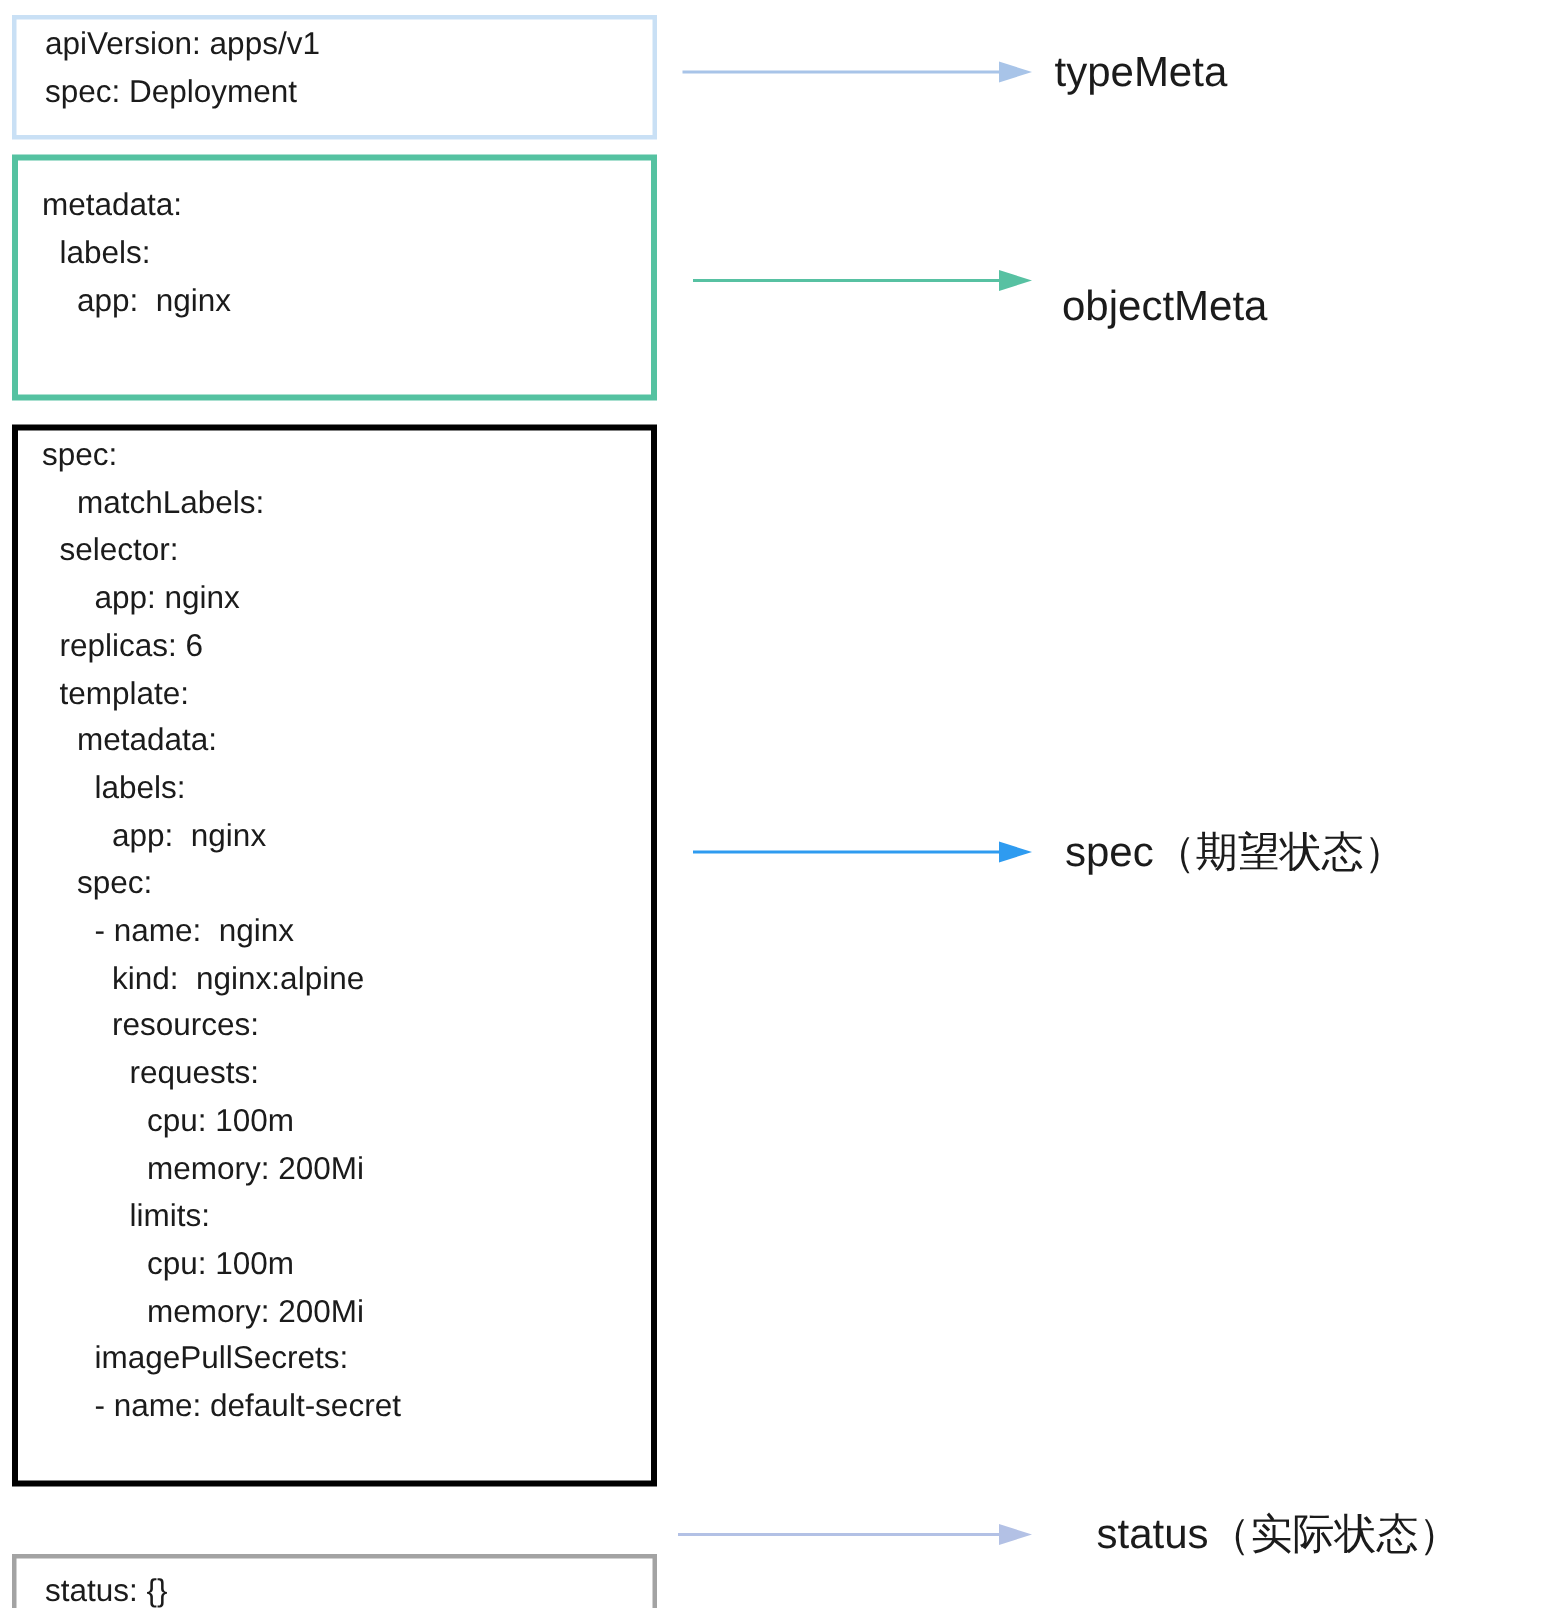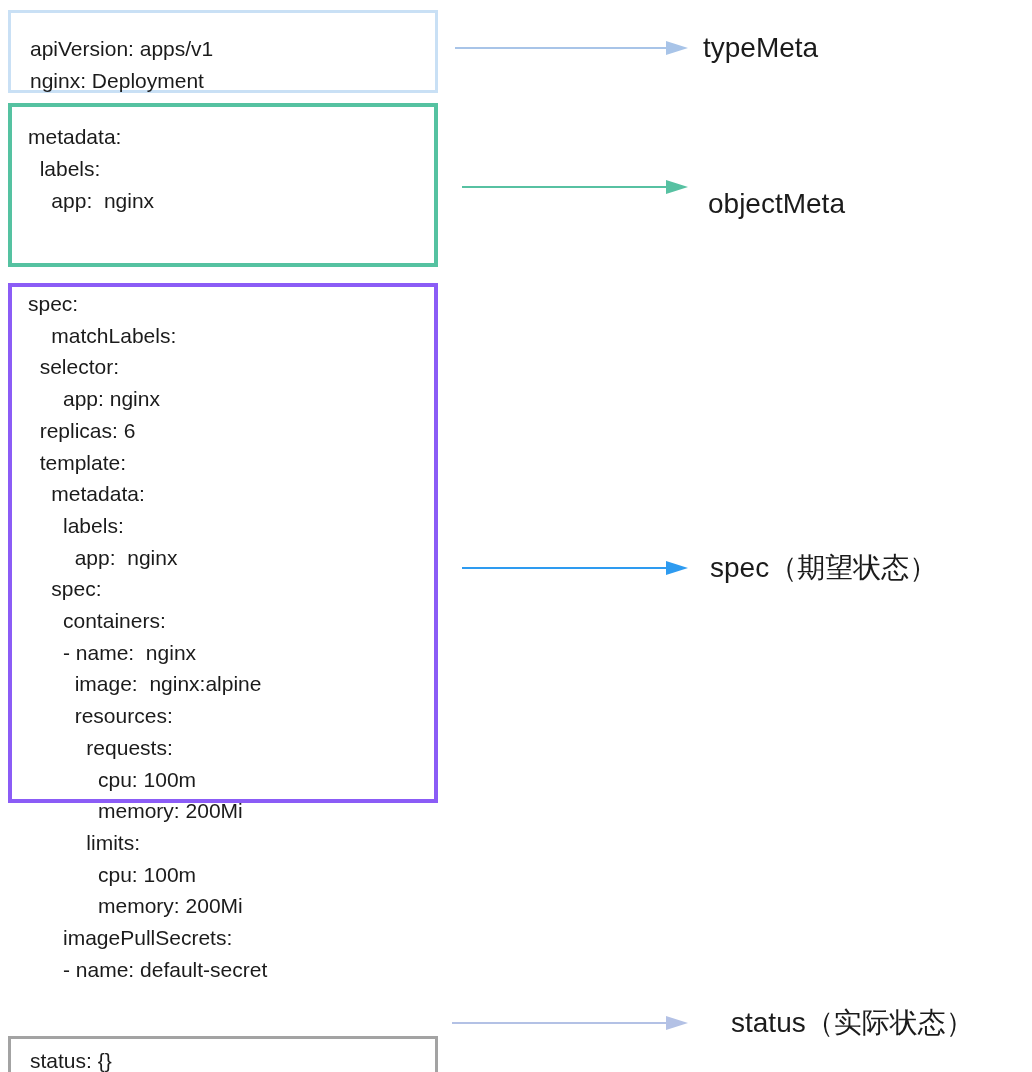--- a/index.html
+++ b/index.html
@@ -22,23 +22,23 @@
     width: 430px;
     box-sizing: border-box;
     background: #ffffff;
     color: #1b1b1b;
     font-size: 21px;
   }
   .yaml-line {
     white-space: pre;
     line-height: 32px;
   }
-  .box-typemeta   { top: 10px;   height: 83px;  border: 3px solid #c9e0f5; padding: 20px 8px 0 19px; }
+  .box-typemeta   { top: 10px;   height: 83px;  border: 3px solid #c9e0f5; padding: 1px 8px 0 19px; }
   .box-objectmeta { top: 103px;  height: 164px; border: 4px solid #55c2a1; padding: 14px 8px 0 16px; }
-  .box-spec       { top: 283px;  height: 520px; border: 4px solid #8b5cf6; padding: 1px 8px 0 16px;  }
+  .box-spec       { top: 283px;  height: 708px; border: 4px solid #000000; padding: 1px 8px 0 16px;  }
   .box-spec .yaml-line { line-height: 31.7px; }
   .box-status     { top: 1036px; height: 58px;  border: 3px solid #a3a3a3; padding: 6px 8px 0 19px;  }
   
   .arrow {
     position: absolute;
     height: 14px;
   }
   .arrow-line {
     position: absolute;
     left: 0;
@@ -79,43 +79,42 @@
   .label-spec       { left: 710px; top: 548px;  }
   .label-status     { left: 706px; top: 1003px; margin-left: 25px; }
 </style>
 </head>
 <body>
 
 <div class="canvas">
 
   <div class="yaml-box box-typemeta">
     <div class="yaml-line">apiVersion: apps/v1</div>
-    <div class="yaml-line">nginx: Deployment</div>
+    <div class="yaml-line">spec: Deployment</div>
   </div>
 
   <div class="yaml-box box-objectmeta">
     <div class="yaml-line">metadata:</div>
     <div class="yaml-line">  labels:</div>
     <div class="yaml-line">    app:  nginx</div>
   </div>
 
   <div class="yaml-box box-spec">
     <div class="yaml-line">spec:</div>
     <div class="yaml-line">    matchLabels:</div>
     <div class="yaml-line">  selector:</div>
     <div class="yaml-line">      app: nginx</div>
     <div class="yaml-line">  replicas: 6</div>
     <div class="yaml-line">  template:</div>
     <div class="yaml-line">    metadata:</div>
     <div class="yaml-line">      labels:</div>
     <div class="yaml-line">        app:  nginx</div>
     <div class="yaml-line">    spec:</div>
-    <div class="yaml-line">      containers:</div>
     <div class="yaml-line">      - name:  nginx</div>
-    <div class="yaml-line">        image:  nginx:alpine</div>
+    <div class="yaml-line">        kind:  nginx:alpine</div>
     <div class="yaml-line">        resources:</div>
     <div class="yaml-line">          requests:</div>
     <div class="yaml-line">            cpu: 100m</div>
     <div class="yaml-line">            memory: 200Mi</div>
     <div class="yaml-line">          limits:</div>
     <div class="yaml-line">            cpu: 100m</div>
     <div class="yaml-line">            memory: 200Mi</div>
     <div class="yaml-line">      imagePullSecrets:</div>
     <div class="yaml-line">      - name: default-secret</div>
   </div>

